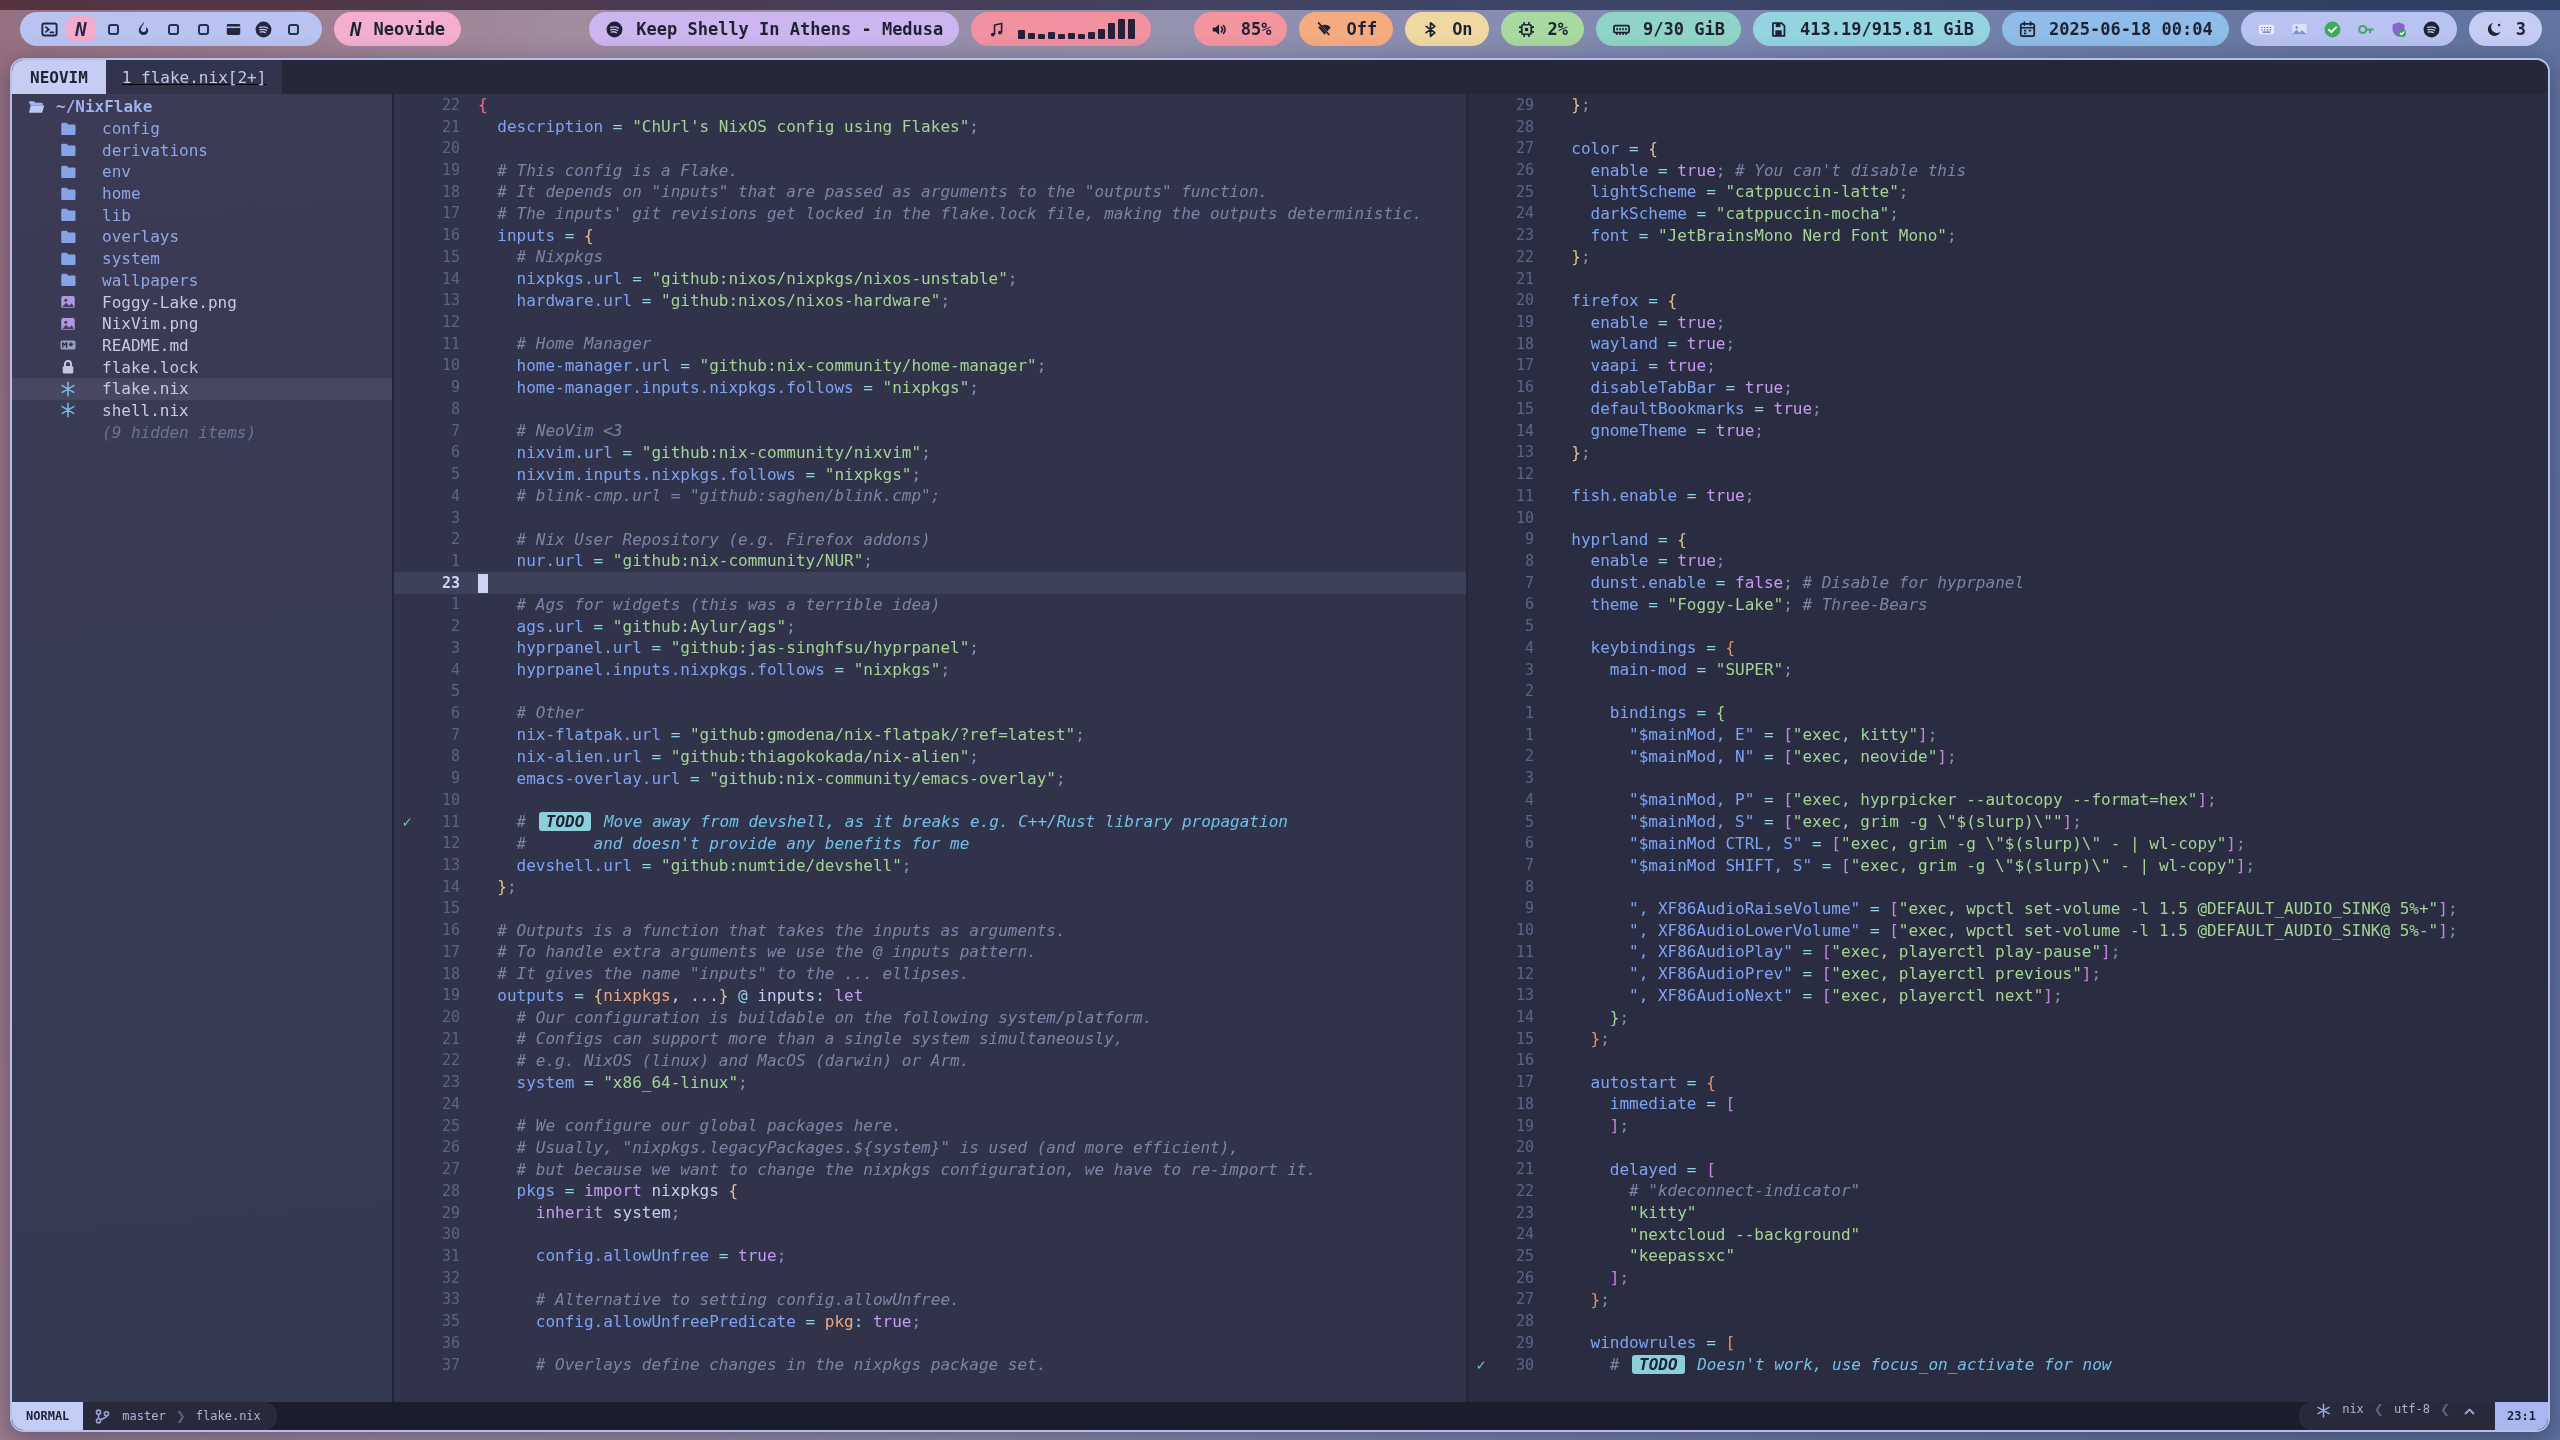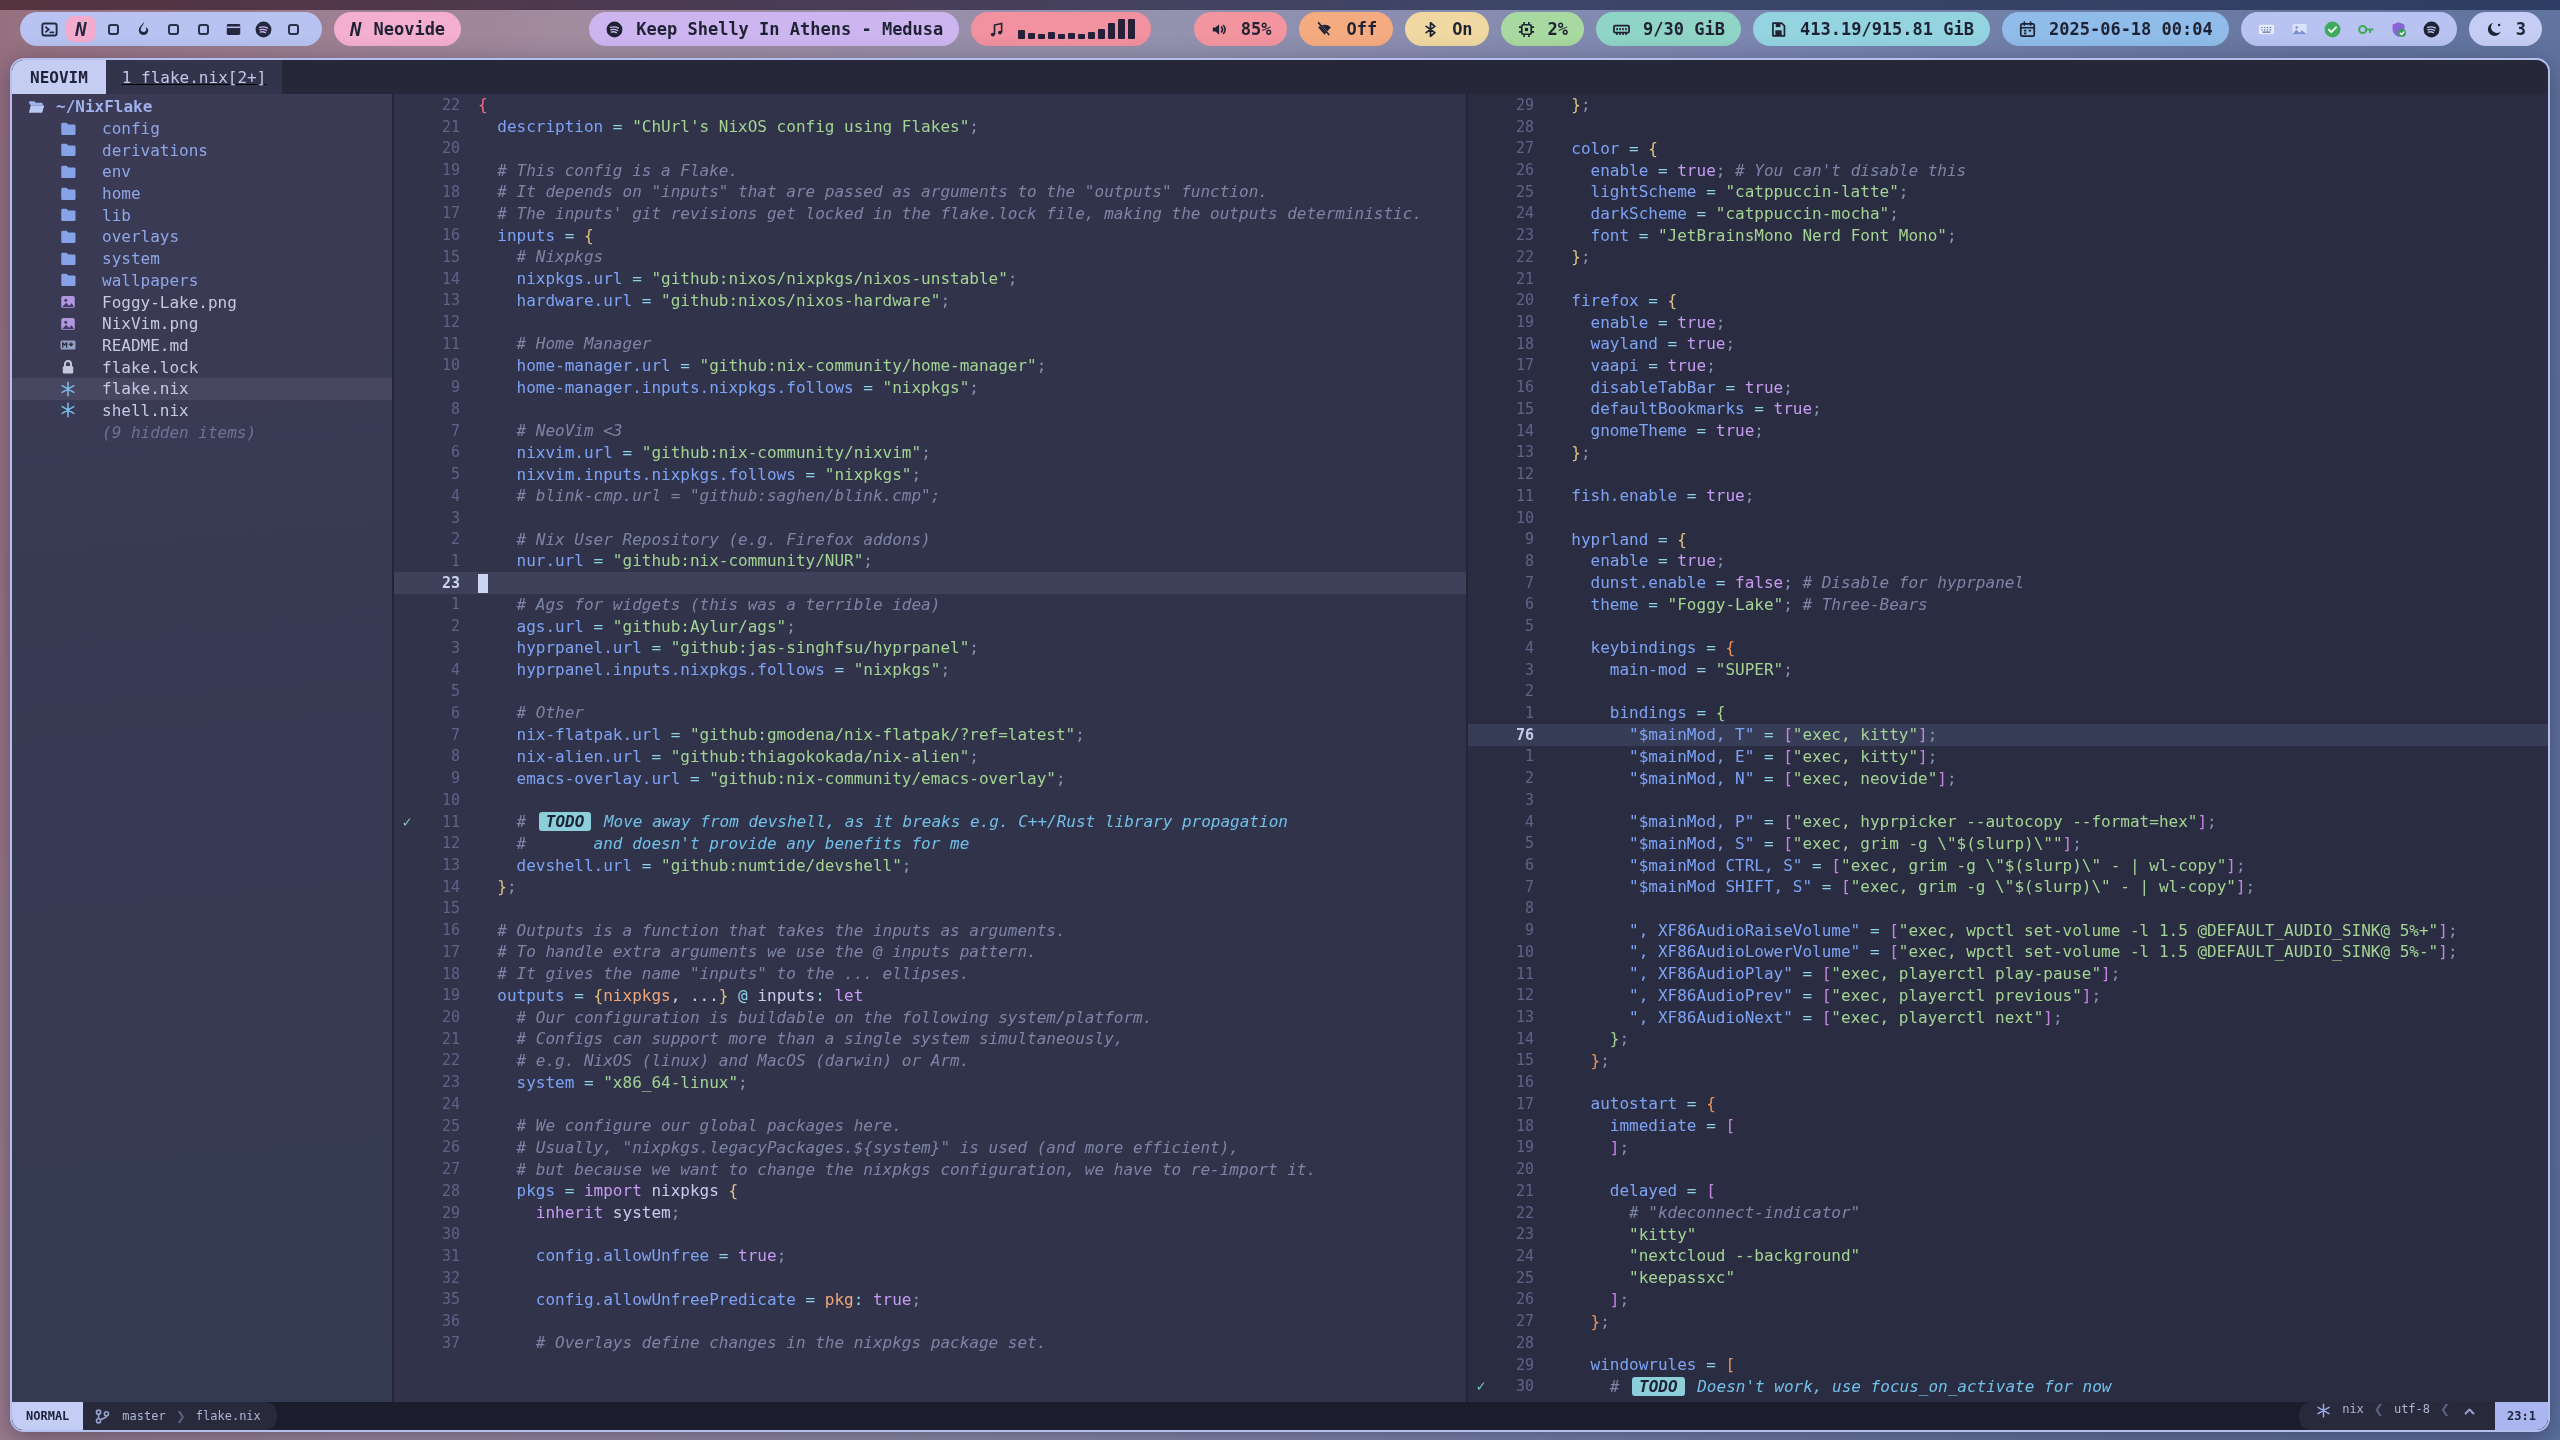--- a/index.html
+++ b/index.html
@@ -490,20 +490,21 @@
         <div class="cl"><span class="sign"></span><span class="num">23</span><span class="ctext"><span class="b">    system </span><span class="c">= </span><span class="s">"x86_64-linux"</span><span class="sc">;</span></span></div>
         <div class="cl"><span class="sign"></span><span class="num">24</span><span class="ctext"></span></div>
         <div class="cl"><span class="sign"></span><span class="num">25</span><span class="ctext"><span class="g">    # We configure our global packages here.</span></span></div>
         <div class="cl"><span class="sign"></span><span class="num">26</span><span class="ctext"><span class="g">    # Usually, "nixpkgs.legacyPackages.${system}" is used (and more efficient),</span></span></div>
         <div class="cl"><span class="sign"></span><span class="num">27</span><span class="ctext"><span class="g">    # but because we want to change the nixpkgs configuration, we have to re-import it.</span></span></div>
         <div class="cl"><span class="sign"></span><span class="num">28</span><span class="ctext"><span class="b">    pkgs </span><span class="c">= </span><span class="m">import</span><span class="fg"> nixpkgs </span><span class="y">{</span></span></div>
         <div class="cl"><span class="sign"></span><span class="num">29</span><span class="ctext"><span class="m">      inherit</span><span class="fg"> system</span><span class="sc">;</span></span></div>
         <div class="cl"><span class="sign"></span><span class="num">30</span><span class="ctext"></span></div>
         <div class="cl"><span class="sign"></span><span class="num">31</span><span class="ctext"><span class="b">      config.allowUnfree </span><span class="c">= </span><span class="m">true</span><span class="sc">;</span></span></div>
         <div class="cl"><span class="sign"></span><span class="num">32</span><span class="ctext"></span></div>
+        <div class="cl"><span class="sign"></span><span class="num">33</span><span class="ctext"><span class="g">      # Alternative to setting config.allowUnfree.</span></span></div>
         <div class="cl"><span class="sign"></span><span class="num">35</span><span class="ctext"><span class="b">      config.allowUnfreePredicate </span><span class="c">= </span><span class="pe">pkg</span><span class="c">: </span><span class="m">true</span><span class="sc">;</span></span></div>
         <div class="cl"><span class="sign"></span><span class="num">36</span><span class="ctext"></span></div>
         <div class="cl"><span class="sign"></span><span class="num">37</span><span class="ctext"><span class="g">      # Overlays define changes in the nixpkgs package set.</span></span></div>
       </div>
     <div class="vdiv"></div>
     <div class="pane right code" id="pane-right">
         <div class="cl"><span class="sign"></span><span class="num">29</span><span class="ctext"><span class="y">  }</span><span class="sc">;</span></span></div>
         <div class="cl"><span class="sign"></span><span class="num">28</span><span class="ctext"></span></div>
         <div class="cl"><span class="sign"></span><span class="num">27</span><span class="ctext"><span class="b">  color </span><span class="c">= </span><span class="y">{</span></span></div>
         <div class="cl"><span class="sign"></span><span class="num">26</span><span class="ctext"><span class="b">    enable </span><span class="c">= </span><span class="m">true</span><span class="sc">; </span><span class="g"># You can't disable this</span></span></div>
@@ -525,21 +526,20 @@
         <div class="cl"><span class="sign"></span><span class="num">10</span><span class="ctext"></span></div>
         <div class="cl"><span class="sign"></span><span class="num">9</span><span class="ctext"><span class="b">  hyprland </span><span class="c">= </span><span class="y">{</span></span></div>
         <div class="cl"><span class="sign"></span><span class="num">8</span><span class="ctext"><span class="b">    enable </span><span class="c">= </span><span class="m">true</span><span class="sc">;</span></span></div>
         <div class="cl"><span class="sign"></span><span class="num">7</span><span class="ctext"><span class="b">    dunst.enable </span><span class="c">= </span><span class="m">false</span><span class="sc">; </span><span class="g"># Disable for hyprpanel</span></span></div>
         <div class="cl"><span class="sign"></span><span class="num">6</span><span class="ctext"><span class="b">    theme </span><span class="c">= </span><span class="s">"Foggy-Lake"</span><span class="sc">; </span><span class="g"># Three-Bears</span></span></div>
         <div class="cl"><span class="sign"></span><span class="num">5</span><span class="ctext"></span></div>
         <div class="cl"><span class="sign"></span><span class="num">4</span><span class="ctext"><span class="b">    keybindings </span><span class="c">= </span><span class="o">{</span></span></div>
         <div class="cl"><span class="sign"></span><span class="num">3</span><span class="ctext"><span class="b">      main-mod </span><span class="c">= </span><span class="s">"SUPER"</span><span class="sc">;</span></span></div>
         <div class="cl"><span class="sign"></span><span class="num">2</span><span class="ctext"></span></div>
         <div class="cl"><span class="sign"></span><span class="num">1</span><span class="ctext"><span class="b">      bindings </span><span class="c">= </span><span class="s">{</span></span></div>
-        <div class="cl currentline"><span class="sign"></span><span class="num">76</span><span class="ctext"><span class="b">        "$mainMod, T" </span><span class="c">= </span><span class="br">[</span><span class="s">"exec, kitty"</span><span class="br">]</span><span class="sc">;</span></span></div>
         <div class="cl"><span class="sign"></span><span class="num">1</span><span class="ctext"><span class="b">        "$mainMod, E" </span><span class="c">= </span><span class="br">[</span><span class="s">"exec, kitty"</span><span class="br">]</span><span class="sc">;</span></span></div>
         <div class="cl"><span class="sign"></span><span class="num">2</span><span class="ctext"><span class="b">        "$mainMod, N" </span><span class="c">= </span><span class="br">[</span><span class="s">"exec, neovide"</span><span class="br">]</span><span class="sc">;</span></span></div>
         <div class="cl"><span class="sign"></span><span class="num">3</span><span class="ctext"></span></div>
         <div class="cl"><span class="sign"></span><span class="num">4</span><span class="ctext"><span class="b">        "$mainMod, P" </span><span class="c">= </span><span class="br">[</span><span class="s">"exec, hyprpicker --autocopy --format=hex"</span><span class="br">]</span><span class="sc">;</span></span></div>
         <div class="cl"><span class="sign"></span><span class="num">5</span><span class="ctext"><span class="b">        "$mainMod, S" </span><span class="c">= </span><span class="br">[</span><span class="s">"exec, grim -g \"$(slurp)\""</span><span class="br">]</span><span class="sc">;</span></span></div>
         <div class="cl"><span class="sign"></span><span class="num">6</span><span class="ctext"><span class="b">        "$mainMod CTRL, S" </span><span class="c">= </span><span class="br">[</span><span class="s">"exec, grim -g \"$(slurp)\" - | wl-copy"</span><span class="br">]</span><span class="sc">;</span></span></div>
         <div class="cl"><span class="sign"></span><span class="num">7</span><span class="ctext"><span class="b">        "$mainMod SHIFT, S" </span><span class="c">= </span><span class="br">[</span><span class="s">"exec, grim -g \"$(slurp)\" - | wl-copy"</span><span class="br">]</span><span class="sc">;</span></span></div>
         <div class="cl"><span class="sign"></span><span class="num">8</span><span class="ctext"></span></div>
         <div class="cl"><span class="sign"></span><span class="num">9</span><span class="ctext"><span class="b">        ", XF86AudioRaiseVolume" </span><span class="c">= </span><span class="br">[</span><span class="s">"exec, wpctl set-volume -l 1.5 @DEFAULT_AUDIO_SINK@ 5%+"</span><span class="br">]</span><span class="sc">;</span></span></div>
         <div class="cl"><span class="sign"></span><span class="num">10</span><span class="ctext"><span class="b">        ", XF86AudioLowerVolume" </span><span class="c">= </span><span class="br">[</span><span class="s">"exec, wpctl set-volume -l 1.5 @DEFAULT_AUDIO_SINK@ 5%-"</span><span class="br">]</span><span class="sc">;</span></span></div>

